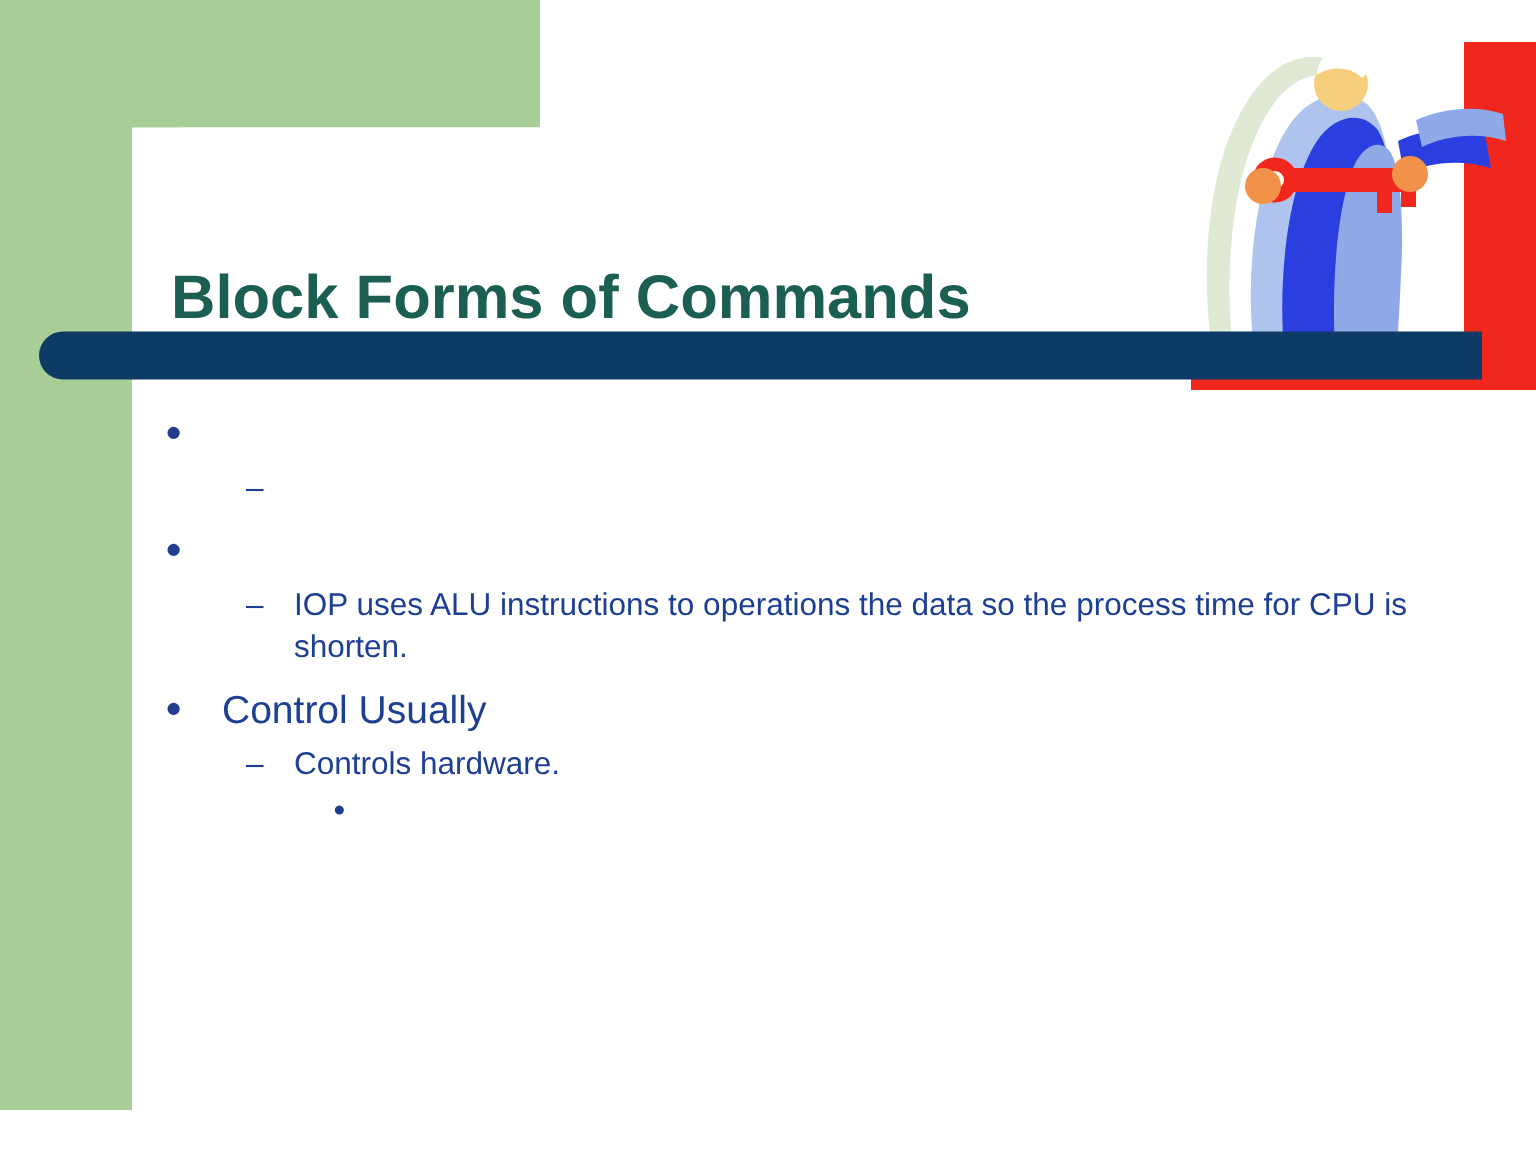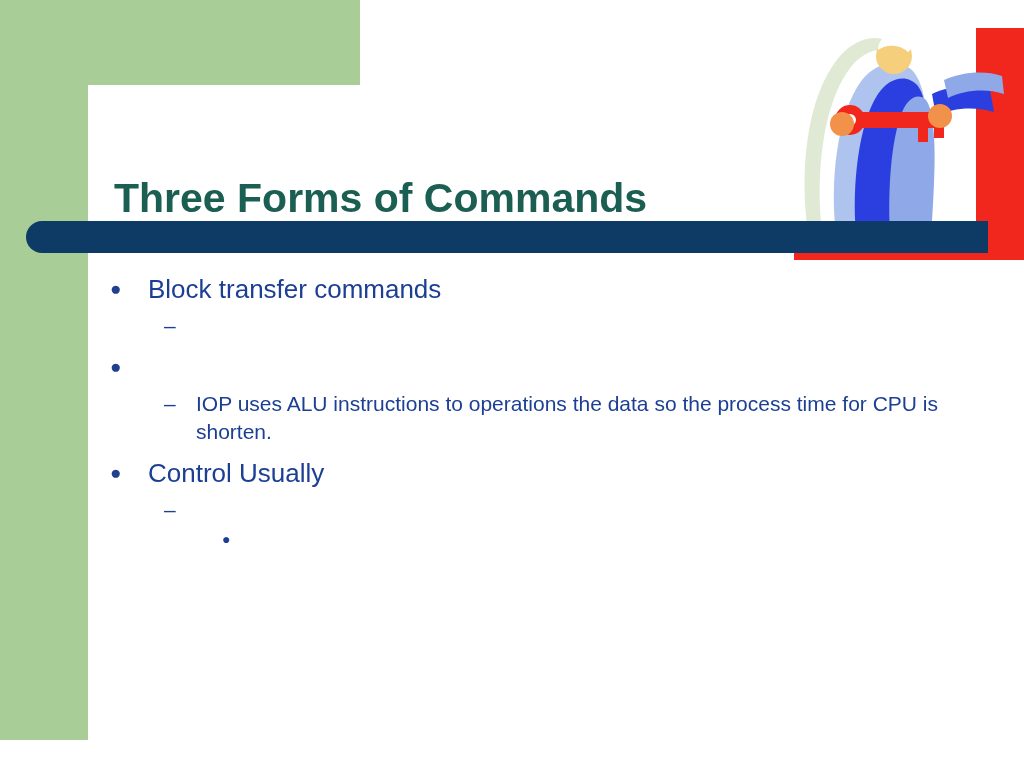--- a/index.html
+++ b/index.html
@@ -172,27 +172,26 @@
         <rect x="140" y="96" width="10" height="14" fill="#f1261c"></rect>
 
         <circle cx="48" cy="96" r="12" fill="#f2914a"></circle>
         <circle cx="146" cy="88" r="12" fill="#f2914a"></circle>
       </g>
     </svg>
   </div>
 
   <div class="title-bar"></div>
 
-  <h1 class="slide-title">Three Forms of Commands</h1>
+  <h1 class="slide-title">Block Forms of Commands</h1>
 
   <div class="body">
 
     <div class="l1">
       <span class="bullet">●</span>
-      <span class="txt">Block transfer commands</span>
     </div>
     <div class="l2">
       <span class="dash">–</span>
     </div>
     <div class="spacer-sm"></div>
 
     <div class="l1">
       <span class="bullet">●</span>
     </div>
     <div class="l2">
@@ -200,19 +199,20 @@
       <span class="txt">IOP uses ALU instructions to operations the data so the process time for CPU is shorten.</span>
     </div>
     <div class="spacer-sm"></div>
 
     <div class="l1">
       <span class="bullet">●</span>
       <span class="txt">Control Usually</span>
     </div>
     <div class="l2">
       <span class="dash">–</span>
+      <span class="txt">Controls hardware.</span>
     </div>
     <div class="l3">
       <span class="bullet">●</span>
     </div>
 
   </div>
 </div>
 
 </body></html>

